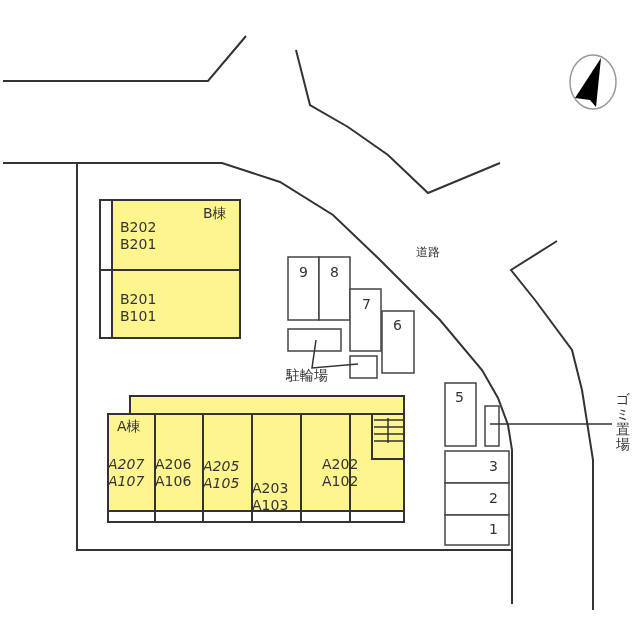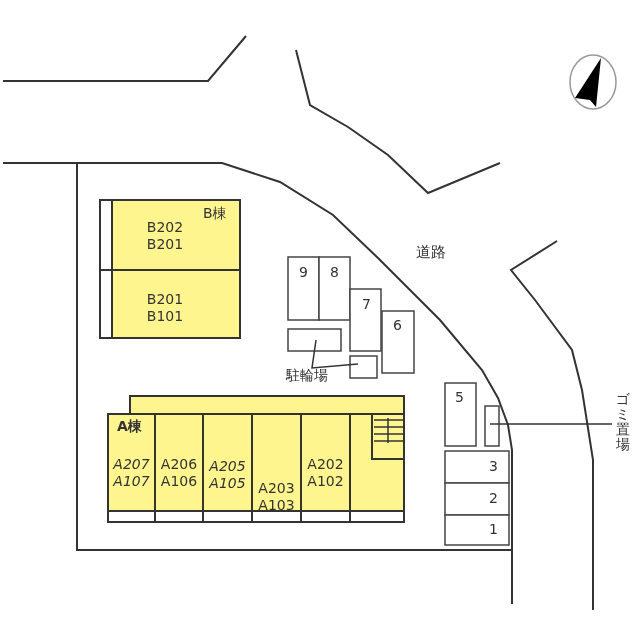--- a/index.html
+++ b/index.html
@@ -1,20 +1,20 @@
 <!DOCTYPE html>
 <html><head>
 <meta charset="utf-8">
 <style>
   html, body { margin:0; padding:0; background:#ffffff; }
   #stage { position:relative; width:640px; height:640px; overflow:hidden; background:#fff;
            font-family:"DejaVu Sans", "Liberation Sans", sans-serif; color:#333; }
   svg.lines { position:absolute; left:0; top:0; }
   .lbl { position:absolute; font-size:14px; line-height:17px; color:#333; white-space:nowrap; }
-  .unit { position:absolute; text-align:center; font-size:14px; line-height:17px; }
+  .unit { position:absolute; text-align:left; font-size:14px; line-height:17px; }
   .vert { position:absolute; font-size:14px; line-height:15px; width:16px; text-align:center; }
 </style>
 </head>
 <body>
 
 <div id="stage">
   <svg class="lines" width="640" height="640">
     <g fill="none" stroke="#333" stroke-width="2">
 
       <polyline points="3,81 208,81 246,36"></polyline>
@@ -82,52 +82,52 @@
   <div class="lbl" style="left:203px;top:205px;">B棟</div>
   <div class="unit" style="left:120px;top:219px;width:90px;">
     <div>B202</div>
       <div>B201</div>
   </div>
   <div class="unit" style="left:120px;top:291px;width:90px;">
     <div>B201</div>
       <div>B101</div>
   </div>
 
-  <div class="lbl" style="left:117px;top:418px;font-weight:bold;">A棟</div>
+  <div class="lbl" style="left:117px;top:418px;">A棟</div>
   <div class="unit" style="left:108px;top:456px;width:47px;font-style:italic;">
       <div>A207</div>
       <div>A107</div>
     </div>
   <div class="unit" style="left:155px;top:456px;width:48px;">
       <div>A206</div>
       <div>A106</div>
     </div>
   <div class="unit" style="left:203px;top:458px;width:49px;font-style:italic;">
       <div>A205</div>
       <div>A105</div>
     </div>
   <div class="unit" style="left:252px;top:480px;width:49px;">
       <div>A203</div>
       <div>A103</div>
     </div>
-  <div class="unit" style="left:301px;top:456px;width:49px;">
+  <div class="unit" style="left:301px;top:456px;width:49px;padding-left:21px;">
       <div>A202</div>
       <div>A102</div>
     </div>
 
   <div class="lbl" style="left:299px;top:264px;">9</div>
   <div class="lbl" style="left:330px;top:264px;">8</div>
   <div class="lbl" style="left:362px;top:296px;">7</div>
   <div class="lbl" style="left:393px;top:317px;">6</div>
   <div class="lbl" style="left:455px;top:389px;">5</div>
   <div class="lbl" style="left:489px;top:458px;">3</div>
   <div class="lbl" style="left:489px;top:490px;">2</div>
   <div class="lbl" style="left:489px;top:521px;">1</div>
 
-  <div class="lbl" style="left:416px;top:244px;font-size:15px;">道路</div>
+  <div class="lbl" style="left:416px;top:244px;font-size:12px;">道路</div>
   <div class="lbl" style="left:250px;top:367px;padding-left:36px;">駐輪場</div>
   <div class="vert" style="left:615px;top:392px;">
     <div>ゴ</div>
       <div>ミ</div>
       <div>置</div>
       <div>場</div>
   </div>
 </div>
 
 </body></html>

